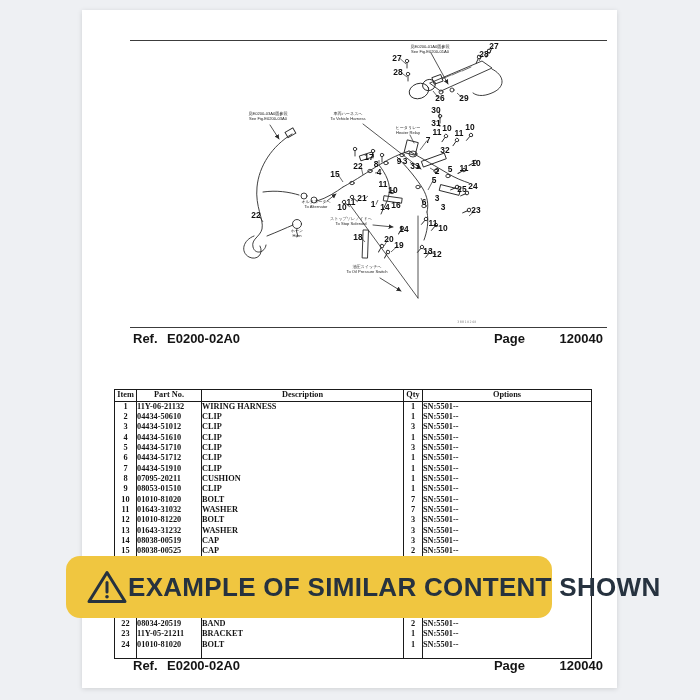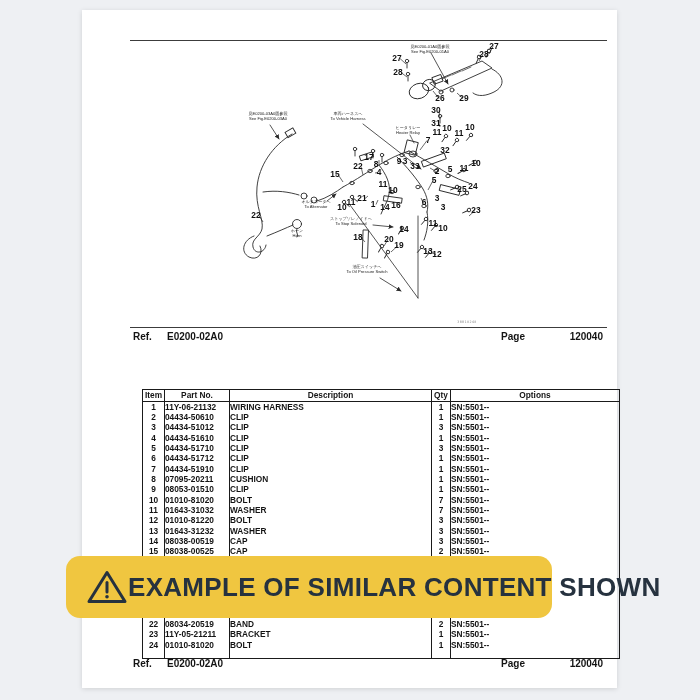--- a/index.html
+++ b/index.html
@@ -10,41 +10,42 @@
   }
   .page{
     position:absolute;left:82px;top:10px;width:535px;height:678px;
     background:#ffffff;box-shadow:0 1px 5px rgba(0,0,0,.13);
   }
   .rule{position:absolute;left:48px;width:477px;height:0;border-top:1.6px solid #3c3c3c;}
   .rule.top{top:30px;}
   .rule.mid{top:317px;}
   .refrow{
     position:absolute;left:48px;width:477px;height:14px;
-    font-size:10px;font-weight:bold;color:#141414;
+    font-size:13px;font-weight:bold;color:#141414;
   }
   .refrow.mid{top:321px;}
   .refrow.bottom{top:648px;}
   .refrow .ref-label{position:absolute;left:3px;}
   .refrow .ref-value{position:absolute;left:37px;}
   .refrow .page-label{position:absolute;right:82px;margin-left:26px;}
   .refrow .page-value{position:absolute;right:4px;}
   .diagram-svg{position:absolute;left:48px;top:30px;width:477px;height:287px;}
   .c-num{font-family:"Liberation Sans",sans-serif;font-size:8.4px;font-weight:bold;fill:#101010;}
   .c-label{font-family:"Liberation Sans",sans-serif;font-size:4.1px;fill:#232323;}
   .c-code{font-family:"DejaVu Sans Mono",monospace;font-size:3.4px;fill:#8a8a8a;letter-spacing:.4px;}
   .section-title{
     position:absolute;left:48px;top:362px;width:477px;height:15px;
     text-align:center;font-size:13px;font-weight:bold;color:#101010;letter-spacing:.2px;
   }
   table.parts{
-    position:absolute;left:60px;top:379px;width:477px;
+    position:absolute;left:32px;top:379px;width:477px;
     border-collapse:collapse;table-layout:fixed;
     font-size:8.3px;font-weight:bold;color:#141414;line-height:1;
     border:1.4px solid #1a1a1a;
+    font-family:Liberation Serif, serif;
   }
   table.parts th,table.parts td{
     padding:0;height:10.35px;overflow:hidden;white-space:nowrap;
     border-left:1px solid #1a1a1a;border-right:1px solid #1a1a1a;
   }
   table.parts thead th{border-bottom:1.2px solid #1a1a1a;text-align:center;height:10.6px;}
   td.c-item{text-align:center;}
   td.c-part{padding-left:4px;}
   td.c-desc{padding-left:5px;}
   td.c-qty{text-align:center;}

